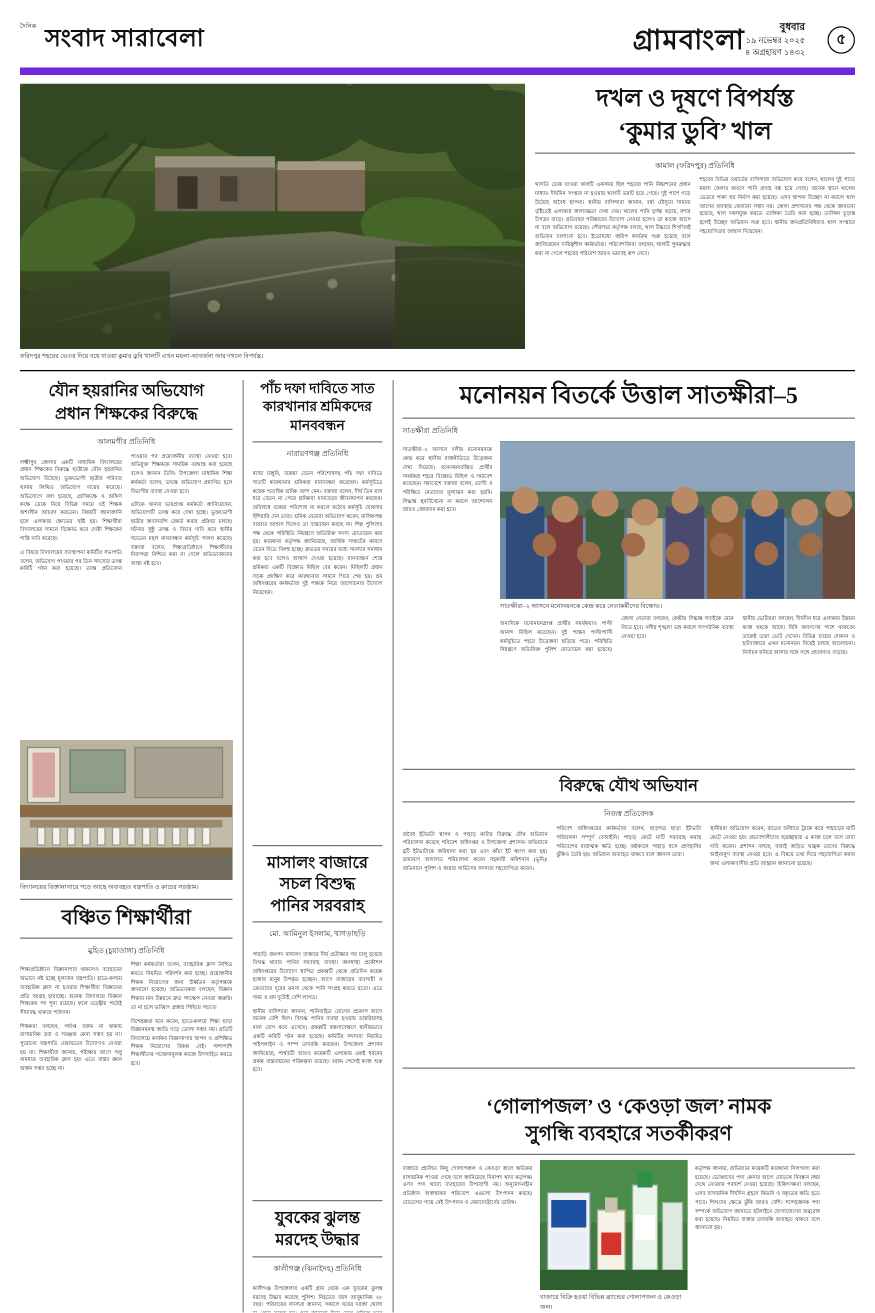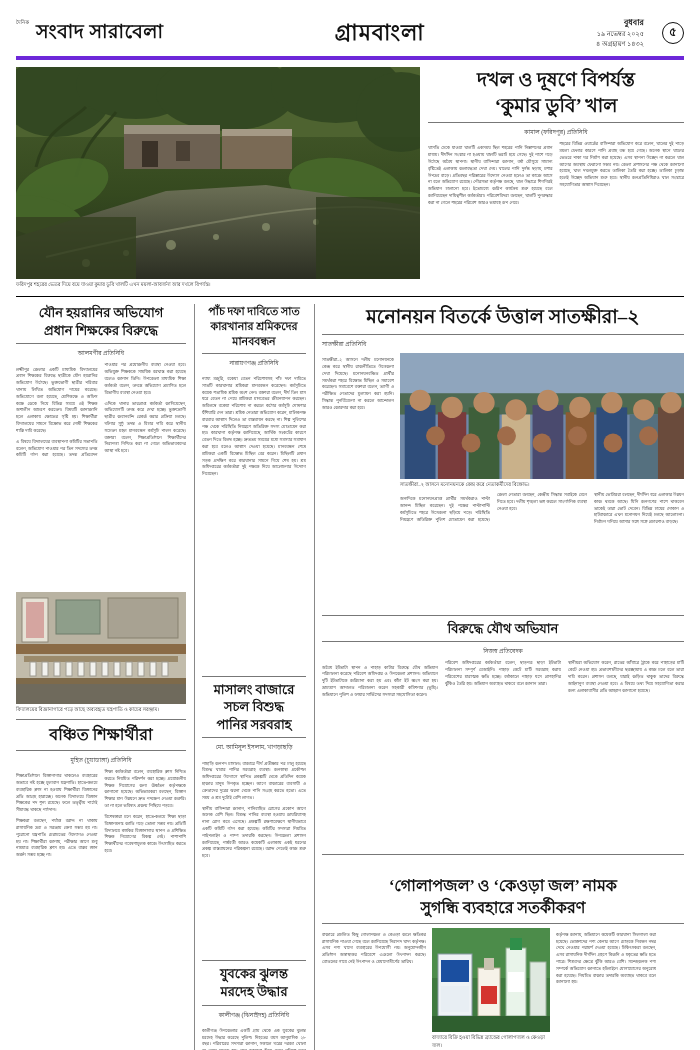--- a/index.html
+++ b/index.html
@@ -13,36 +13,36 @@
   }
   .page {
     position:relative;
     width:700px; height:1050px;
     padding:14px 16px 10px 16px;
     background:#fff;
   }
   
   .masthead {
     display:flex; align-items:center; justify-content:space-between;
-    border-bottom:4px solid #6d28d9;
+    border-bottom:6px solid #6d28d9;
     padding-bottom:4px;
     height:46px;
   }
   .brand { display:flex; align-items:flex-start; gap:4px; }
   .brand-mini {
     font-size:5px; line-height:1.1; color:#222; letter-spacing:.2px;
     padding-top:3px; width:16px;
   }
   .brand-name {
     font-size:19px; font-weight:bold; letter-spacing:.5px;
     font-family:"Liberation Serif", serif;
   }
   .center-title {
     font-size:22px; font-weight:bold; letter-spacing:1px;
-    flex:1; text-align:center;
+    flex:1; text-align:right;
   }
   .date-block { display:flex; align-items:center; gap:18px; }
   .date-lines { text-align:right; font-size:6.5px; line-height:1.5; }
   .date-lines .d1 { font-weight:bold; font-size:8px; }
   .page-num {
     width:22px; height:22px; border:1px solid #111; border-radius:50%;
     display:flex; align-items:center; justify-content:center;
     font-size:12px; font-weight:bold;
   }
   
@@ -248,21 +248,21 @@
       <div class="headline h-md" style="margin-top:3px">যুবকের ঝুলন্ত</div>
       <div class="headline h-md">মরদেহ উদ্ধার</div>
       <div class="thin-rule"></div>
       <div class="byline">কালীগঞ্জ (ঝিনাইদহ) প্রতিনিধি</div>
       <div class="txt" style="height:120px; overflow:hidden;">
         <p>কালীগঞ্জ উপজেলার একটি গ্রাম থেকে এক যুবকের ঝুলন্ত মরদেহ উদ্ধার করেছে পুলিশ। নিহতের বয়স আনুমানিক ২৮ বছর। পরিবারের সদস্যরা জানান, সকালে ঘরের দরজা খোলা না পেয়ে সন্দেহ হয়। পরে জানালা দিয়ে দেখে পুলিশে খবর দেওয়া হয়। থানার ভারপ্রাপ্ত কর্মকর্তা বলেন, মরদেহ ময়নাতদন্তের জন্য হাসপাতালে পাঠানো হয়েছে। প্রাথমিকভাবে আত্মহত্যা বলে ধারণা করা হচ্ছে। তদন্ত শেষে প্রকৃত কারণ জানা যাবে। অপমৃত্যুর মামলা দায়ের করা হয়েছে।</p>
       </div>
     </div>
 
     <div class="col-c vline" style="padding-left:7px">
-      <div class="headline h-xl">মনোনয়ন বিতর্কে উত্তাল সাতক্ষীরা–২</div>
+      <div class="headline h-xl">মনোনয়ন বিতর্কে উত্তাল সাতক্ষীরা–5</div>
       <div class="thin-rule"></div>
       <div class="byline" style="text-align:left">সাতক্ষীরা প্রতিনিধি</div>
 
       <div style="display:flex; gap:6px;">
         <div class="txt" style="width:72px; height:258px; overflow:hidden;">
           <p>সাতক্ষীরা–২ আসনে দলীয় মনোনয়নকে কেন্দ্র করে স্থানীয় রাজনীতিতে উত্তেজনা দেখা দিয়েছে। মনোনয়নবঞ্চিত প্রার্থীর সমর্থকরা শহরে বিক্ষোভ মিছিল ও সমাবেশ করেছেন। সমাবেশে বক্তারা বলেন, ত্যাগী ও পরীক্ষিত নেতাদের মূল্যায়ন করা হয়নি। সিদ্ধান্ত পুনর্বিবেচনা না করলে আন্দোলন আরও জোরদার করা হবে।</p>
         </div>
         <div style="flex:1">
           <div class="photo" style="height:126px">
             <svg class="imgbox" viewBox="0 0 240 126" preserveAspectRatio="none">

